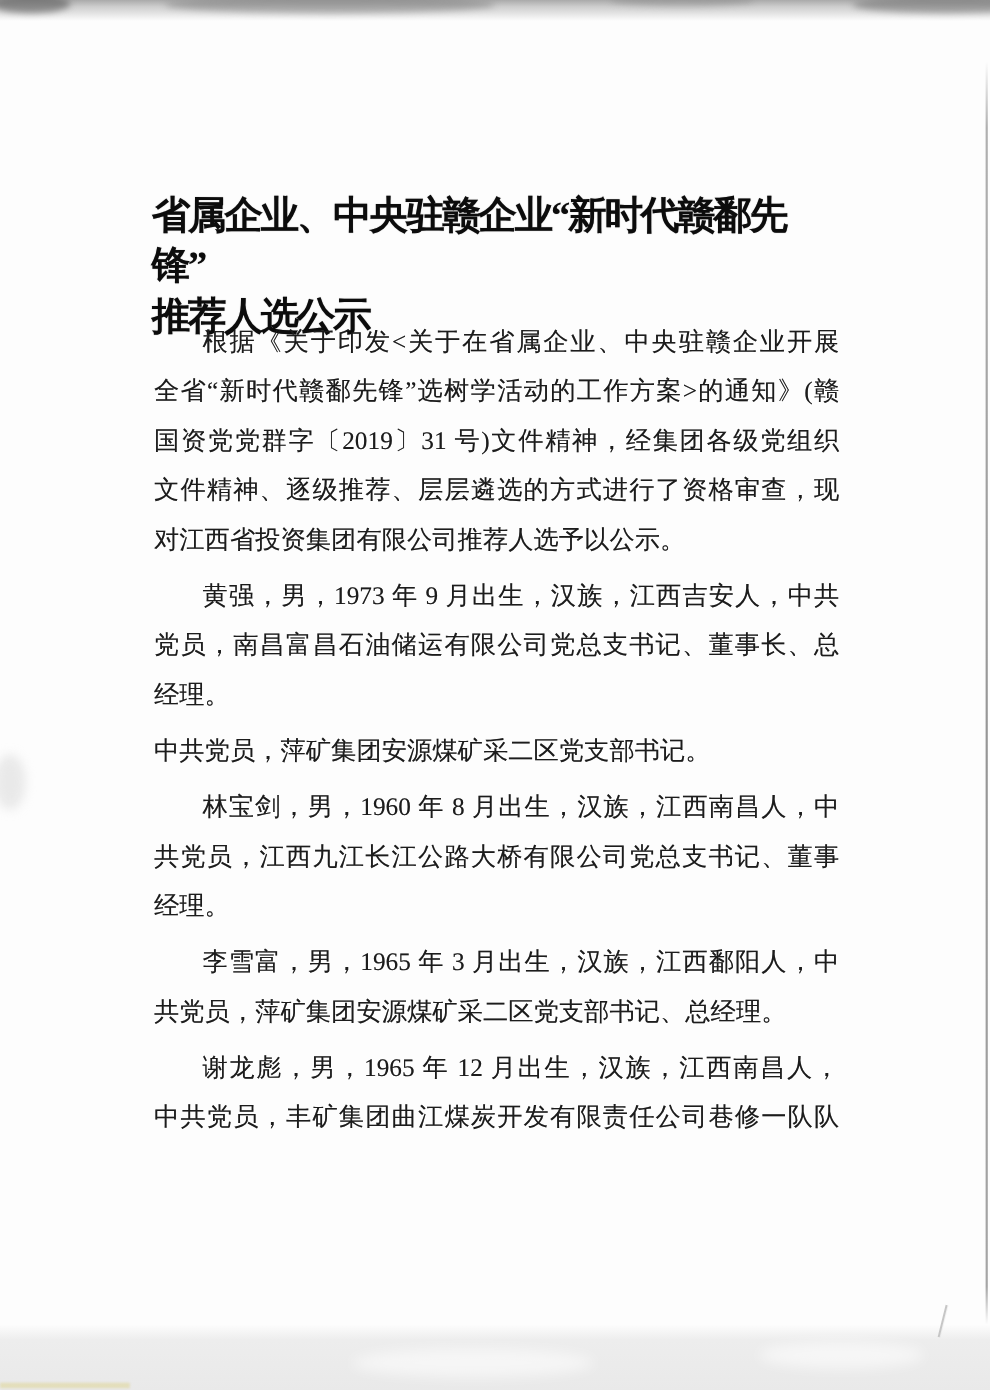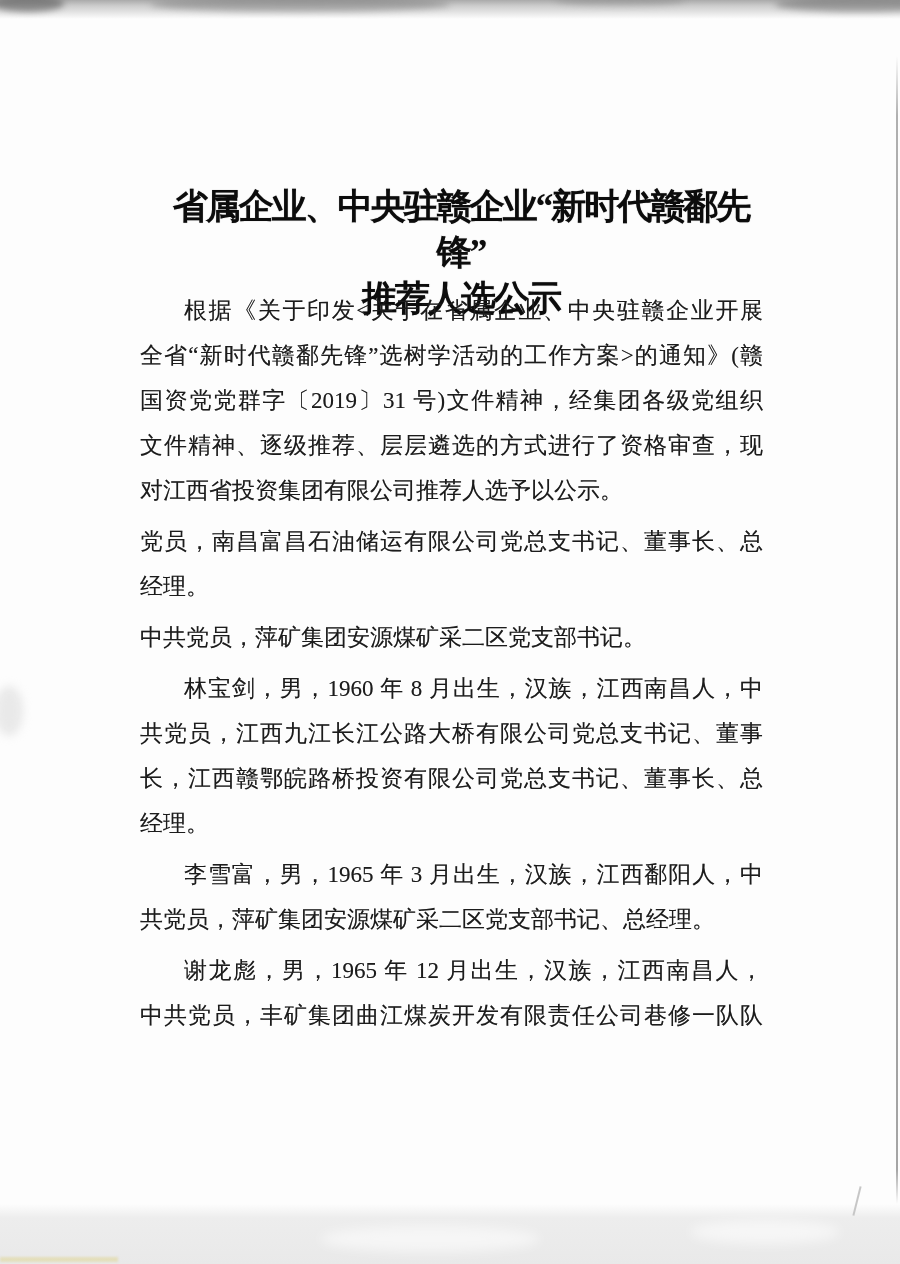--- a/index.html
+++ b/index.html
@@ -36,22 +36,22 @@
   .side-blob{
     position:absolute;left:-5px;top:686px;width:28px;height:50px;
     background:rgba(203,203,203,.4);filter:blur(5px);border-radius:50%;
   }
   .diag-mark{
     position:absolute;left:856px;top:1186px;width:2px;height:30px;
     background:#c6c6c6;transform:rotate(14deg);filter:blur(.5px);
   }
   
   .title{
-    position:absolute;left:138px;top:173px;width:624px;margin:11px;
-    text-align:center;font-weight:700;color:#0c0c0c;
+    position:absolute;left:138px;top:173px;width:624px;margin:0;
+    font-weight:700;color:#0c0c0c;
     font-size:35px;line-height:46px;letter-spacing:-2px;
     text-shadow:0 0 .8px rgba(0,0,0,.5);
   }
   .title .tl{display:block;}
   .doc-body{
     position:absolute;left:140px;top:288px;width:623px;
     font-size:23px;line-height:45px;color:#1c1c1c;
     text-shadow:0 0 .6px rgba(0,0,0,.4);
   }
   .para{margin:6px 0 0 0;}
@@ -89,32 +89,32 @@
 
     <p class="para">
       <span class="ln j ind">根据《关于印发&lt;关于在省属企业、中央驻赣企业开展</span>
       <span class="ln j">全省“新时代赣鄱先锋”选树学活动的工作方案&gt;的通知》(赣</span>
       <span class="ln j">国资党党群字〔2019〕31 号)文件精神，经集团各级党组织</span>
       <span class="ln j">文件精神、逐级推荐、层层遴选的方式进行了资格审查，现</span>
       <span class="ln">对江西省投资集团有限公司推荐人选予以公示。</span>
     </p>
 
     <p class="para">
+      <span class="ln j ind">黄强，男，1973 年 9 月出生，汉族，江西吉安人，中共</span>
       <span class="ln j">党员，南昌富昌石油储运有限公司党总支书记、董事长、总</span>
       <span class="ln">经理。</span>
     </p>
 
     <p class="para">
       <span class="ln">中共党员，萍矿集团安源煤矿采二区党支部书记。</span>
     </p>
 
     <p class="para">
       <span class="ln j ind">林宝剑，男，1960 年 8 月出生，汉族，江西南昌人，中</span>
       <span class="ln j">共党员，江西九江长江公路大桥有限公司党总支书记、董事</span>
-      <span class="ln j">长，江西赣鄂皖路桥投资有限公司党总支书记、董事长、总</span>
       <span class="ln">经理。</span>
     </p>
 
     <p class="para">
       <span class="ln j ind">李雪富，男，1965 年 3 月出生，汉族，江西鄱阳人，中</span>
       <span class="ln">共党员，萍矿集团安源煤矿采二区党支部书记、总经理。</span>
     </p>
 
     <p class="para">
       <span class="ln j ind">谢龙彪，男，1965 年 12 月出生，汉族，江西南昌人，</span>

